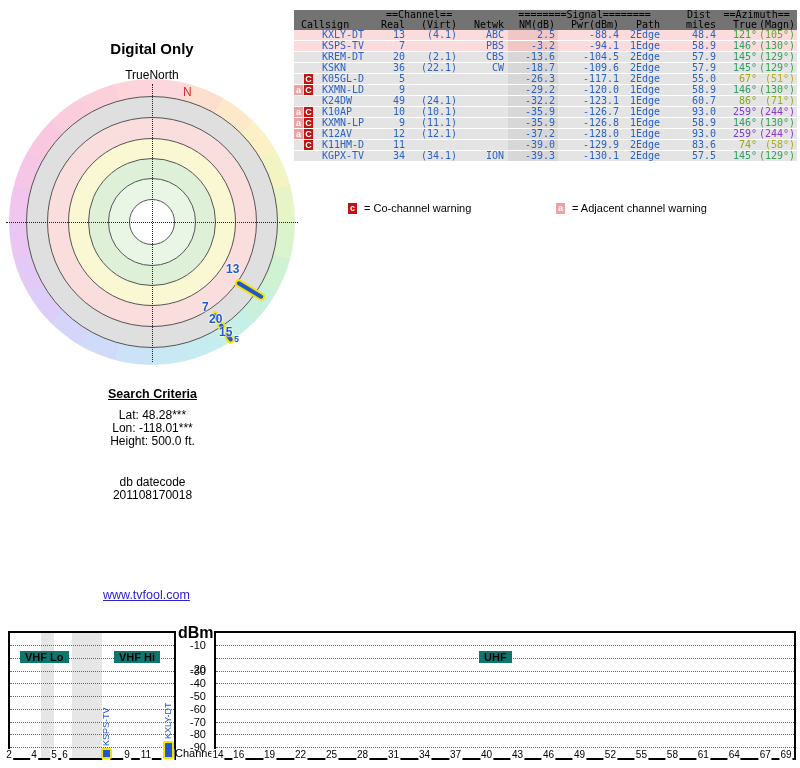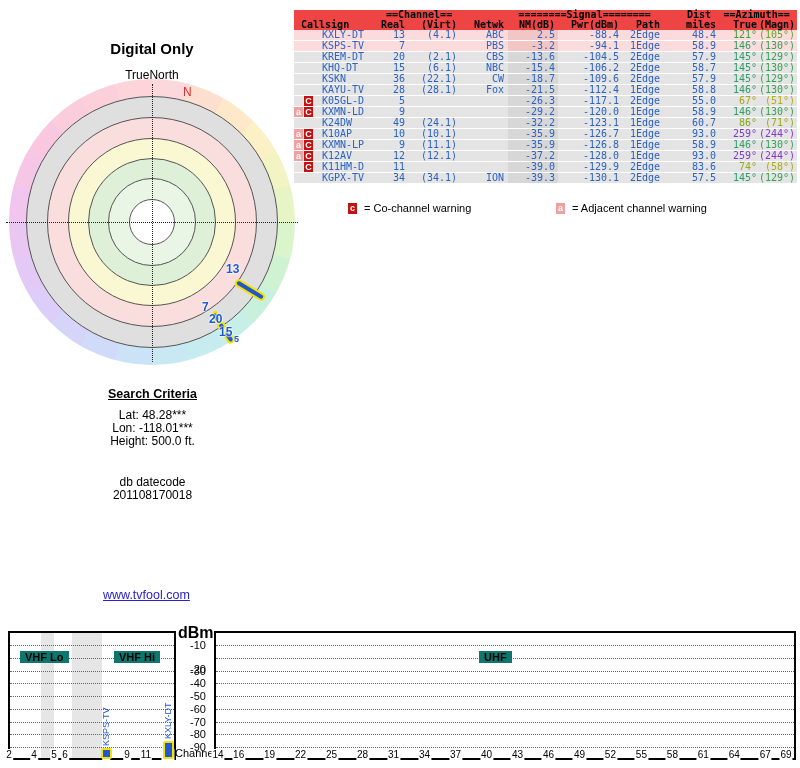--- a/index.html
+++ b/index.html
@@ -36,21 +36,21 @@
   .l13{left:226px;top:262px;}
   .l7{left:202px;top:300px;}
   .l20{left:209px;top:312px;}
   .l15{left:219px;top:325px;}
   .l5{left:234px;top:334px;font-size:9px;}
 
   
   #sigtable{position:absolute;left:294px;top:10px;border-collapse:collapse;table-layout:fixed;
             font-family:"DejaVu Sans Mono","Liberation Mono",monospace;font-size:10px;line-height:10px;}
   #sigtable th,#sigtable td{padding:0;height:10px;white-space:nowrap;overflow:visible;}
-  #sigtable thead th{font-weight:bold;color:#000;background:#ef4444;}
+  #sigtable thead th{font-weight:normal;color:#000;background:#737373;}
   #sigtable .c{text-align:center;}
   #sigtable .r{text-align:right;}
   #sigtable .l{text-align:left;padding-left:7px;}
   #sigtable tbody tr{border-bottom:1px solid #fff;}
   #sigtable tbody tr.pink{background:#fbdbdb;}
   #sigtable tbody tr.gray{background:#e4e4e4;}
   #sigtable tbody td{color:#2b62c3;text-align:right;}
   #sigtable td.cs{text-align:left;padding-left:7px;}
   #sigtable td.net{padding-right:4px;}
   #sigtable tr.pink td.nm{background:#f3c6c6;}
@@ -193,58 +193,30 @@
           <td class="nm">-13.6</td>
           <td class="num">-104.5</td>
           <td class="path">2Edge</td>
           <td class="num">57.9</td>
           <td class="true" style="color: rgb(47, 157, 102);">145°</td>
           <td class="magn" style="color: rgb(55, 162, 84);">(129°)</td>
         </tr>
         <tr class="gray">
           <td class="wa"></td>
           <td class="wc"></td>
-          <td class="cs">KHQ-DT</td>
-          <td class="num">15</td>
-          <td class="num">(6.1)</td>
-          <td class="net">NBC</td>
-          <td class="nm">-15.4</td>
-          <td class="num">-106.2</td>
-          <td class="path">2Edge</td>
-          <td class="num">58.7</td>
-          <td class="true" style="color: rgb(47, 157, 102);">145°</td>
-          <td class="magn" style="color: rgb(55, 162, 84);">(130°)</td>
-        </tr>
-        <tr class="gray">
-          <td class="wa"></td>
-          <td class="wc"></td>
           <td class="cs">KSKN</td>
           <td class="num">36</td>
           <td class="num">(22.1)</td>
           <td class="net">CW</td>
           <td class="nm">-18.7</td>
           <td class="num">-109.6</td>
           <td class="path">2Edge</td>
           <td class="num">57.9</td>
           <td class="true" style="color: rgb(47, 157, 102);">145°</td>
           <td class="magn" style="color: rgb(55, 162, 84);">(129°)</td>
-        </tr>
-        <tr class="gray">
-          <td class="wa"></td>
-          <td class="wc"></td>
-          <td class="cs">KAYU-TV</td>
-          <td class="num">28</td>
-          <td class="num">(28.1)</td>
-          <td class="net">Fox</td>
-          <td class="nm">-21.5</td>
-          <td class="num">-112.4</td>
-          <td class="path">1Edge</td>
-          <td class="num">58.8</td>
-          <td class="true" style="color: rgb(47, 157, 102);">146°</td>
-          <td class="magn" style="color: rgb(55, 162, 84);">(130°)</td>
         </tr>
         <tr class="gray">
           <td class="wa"></td>
           <td class="wc">
             <span class="wbox c">C</span>
           </td>
           <td class="cs">K05GL-D</td>
           <td class="num">5</td>
           <td class="num"></td>
           <td class="net"></td>

